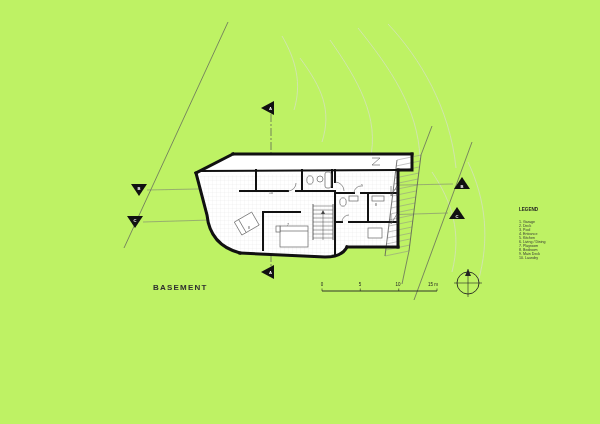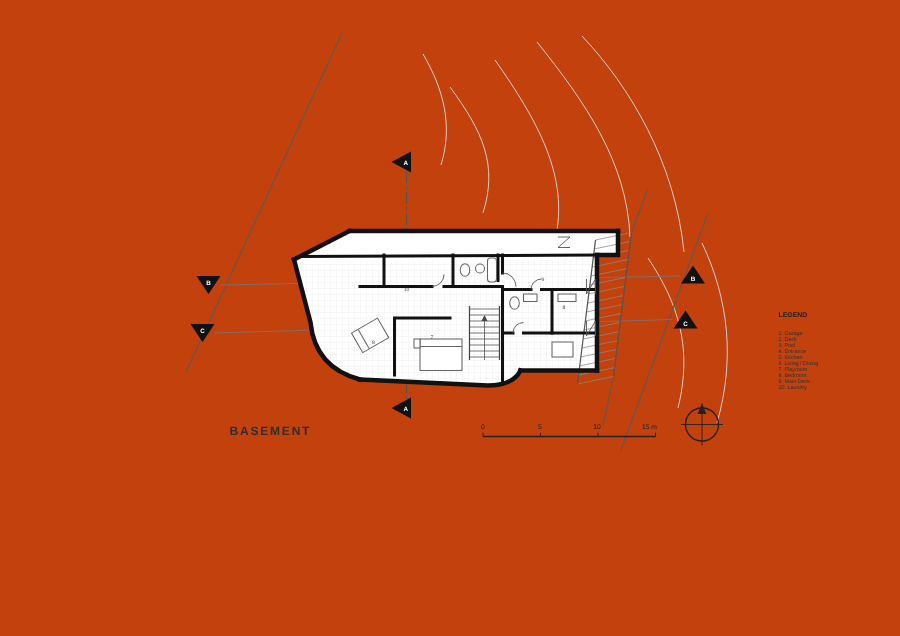--- a/index.html
+++ b/index.html
@@ -1,17 +1,17 @@
 <!DOCTYPE html>
 <html><head>
 <meta charset="utf-8">
 <style>
   html,body{margin:0;padding:0;background:#ffffff;}
   #stage{
-    position:relative;width:600px;height:424px;background:#c2410c;overflow:hidden;
+    position:relative;width:600px;height:424px;background:#bef264;overflow:hidden;
     font-family:"Liberation Sans", sans-serif;
   }
   svg text{font-family:"Liberation Sans", sans-serif;}
   .title-text{font-size:8px;font-weight:600;letter-spacing:1.2px;fill:#2f2f2f;}
   .legend-title{font-size:4.6px;font-weight:600;fill:#222;}
   .legend-item{font-size:3.6px;fill:#333;}
   .scale-label{font-size:4.5px;fill:#222;text-anchor:middle;}
   .section-letter{font-size:4.2px;font-weight:700;fill:#ffffff;text-anchor:middle;}
   .room-number{font-size:3.4px;fill:#444;text-anchor:middle;}
 </style>

